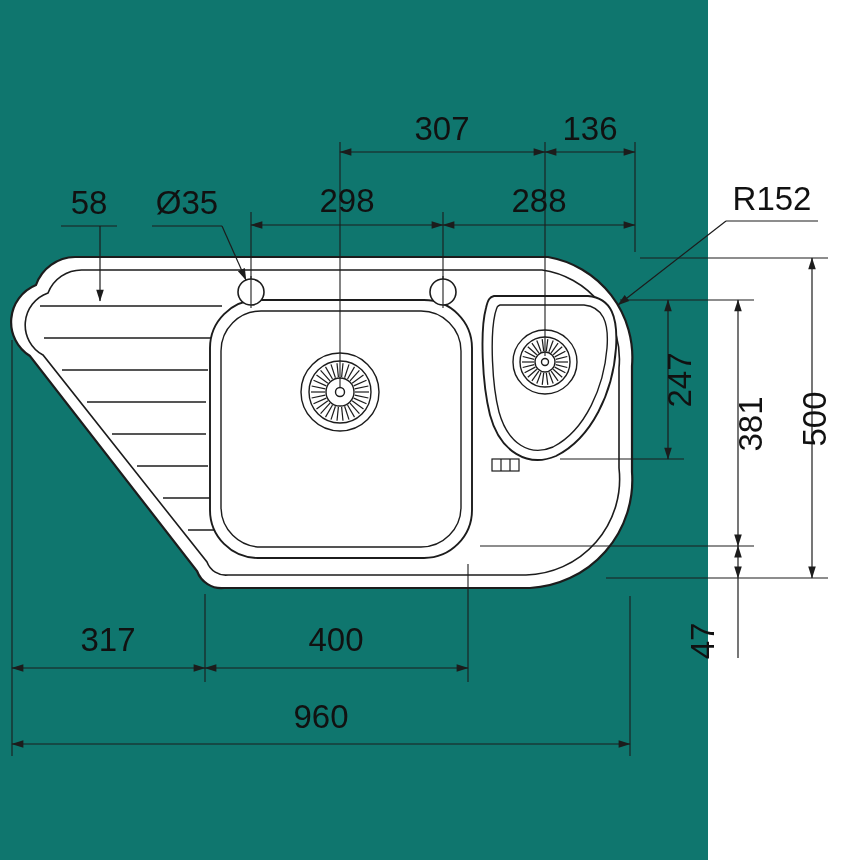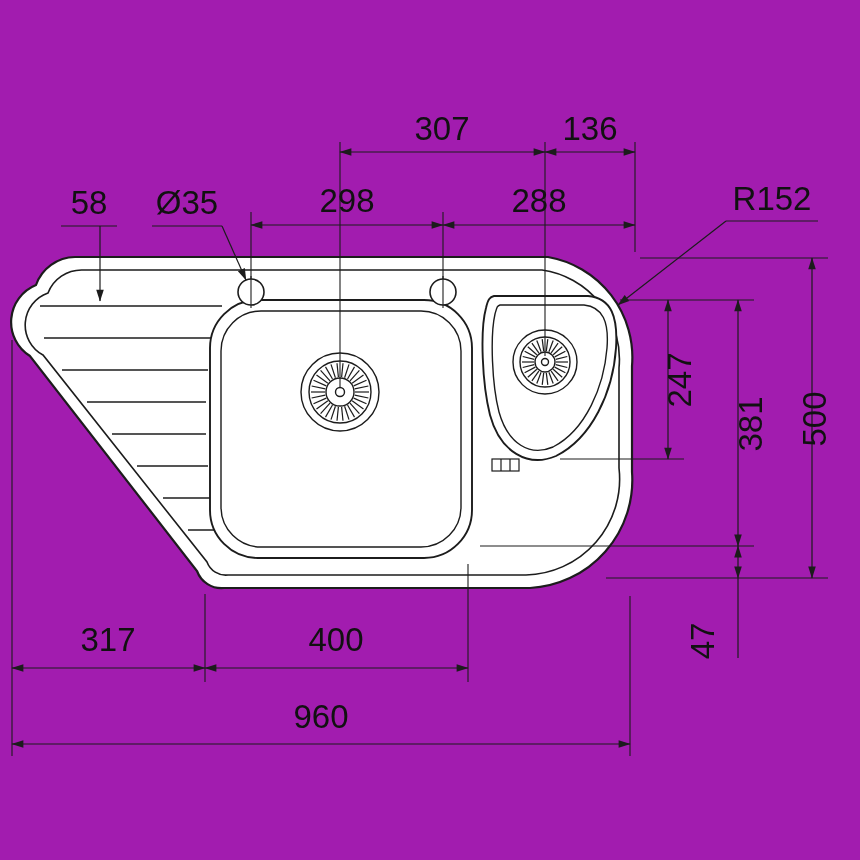--- a/index.html
+++ b/index.html
@@ -1,17 +1,17 @@
 <!DOCTYPE html>
 <html><head>
 <meta charset="utf-8">
 <style>
   html,body{margin:0;padding:0;background:#ffffff;}
   .canvas{
-    width:860px;height:860px;position:relative;background:#a21caf;
+    width:708px;height:860px;position:relative;background:#0f766e;
     font-family:"Liberation Sans","DejaVu Sans",sans-serif;
   }
   svg{display:block;}
   text{
     font-family:"Liberation Sans","DejaVu Sans",sans-serif;
     font-size:33px;
     fill:#111111;
     stroke:none;
   }
   .outline{stroke:#1c1c1c;fill:none;}

